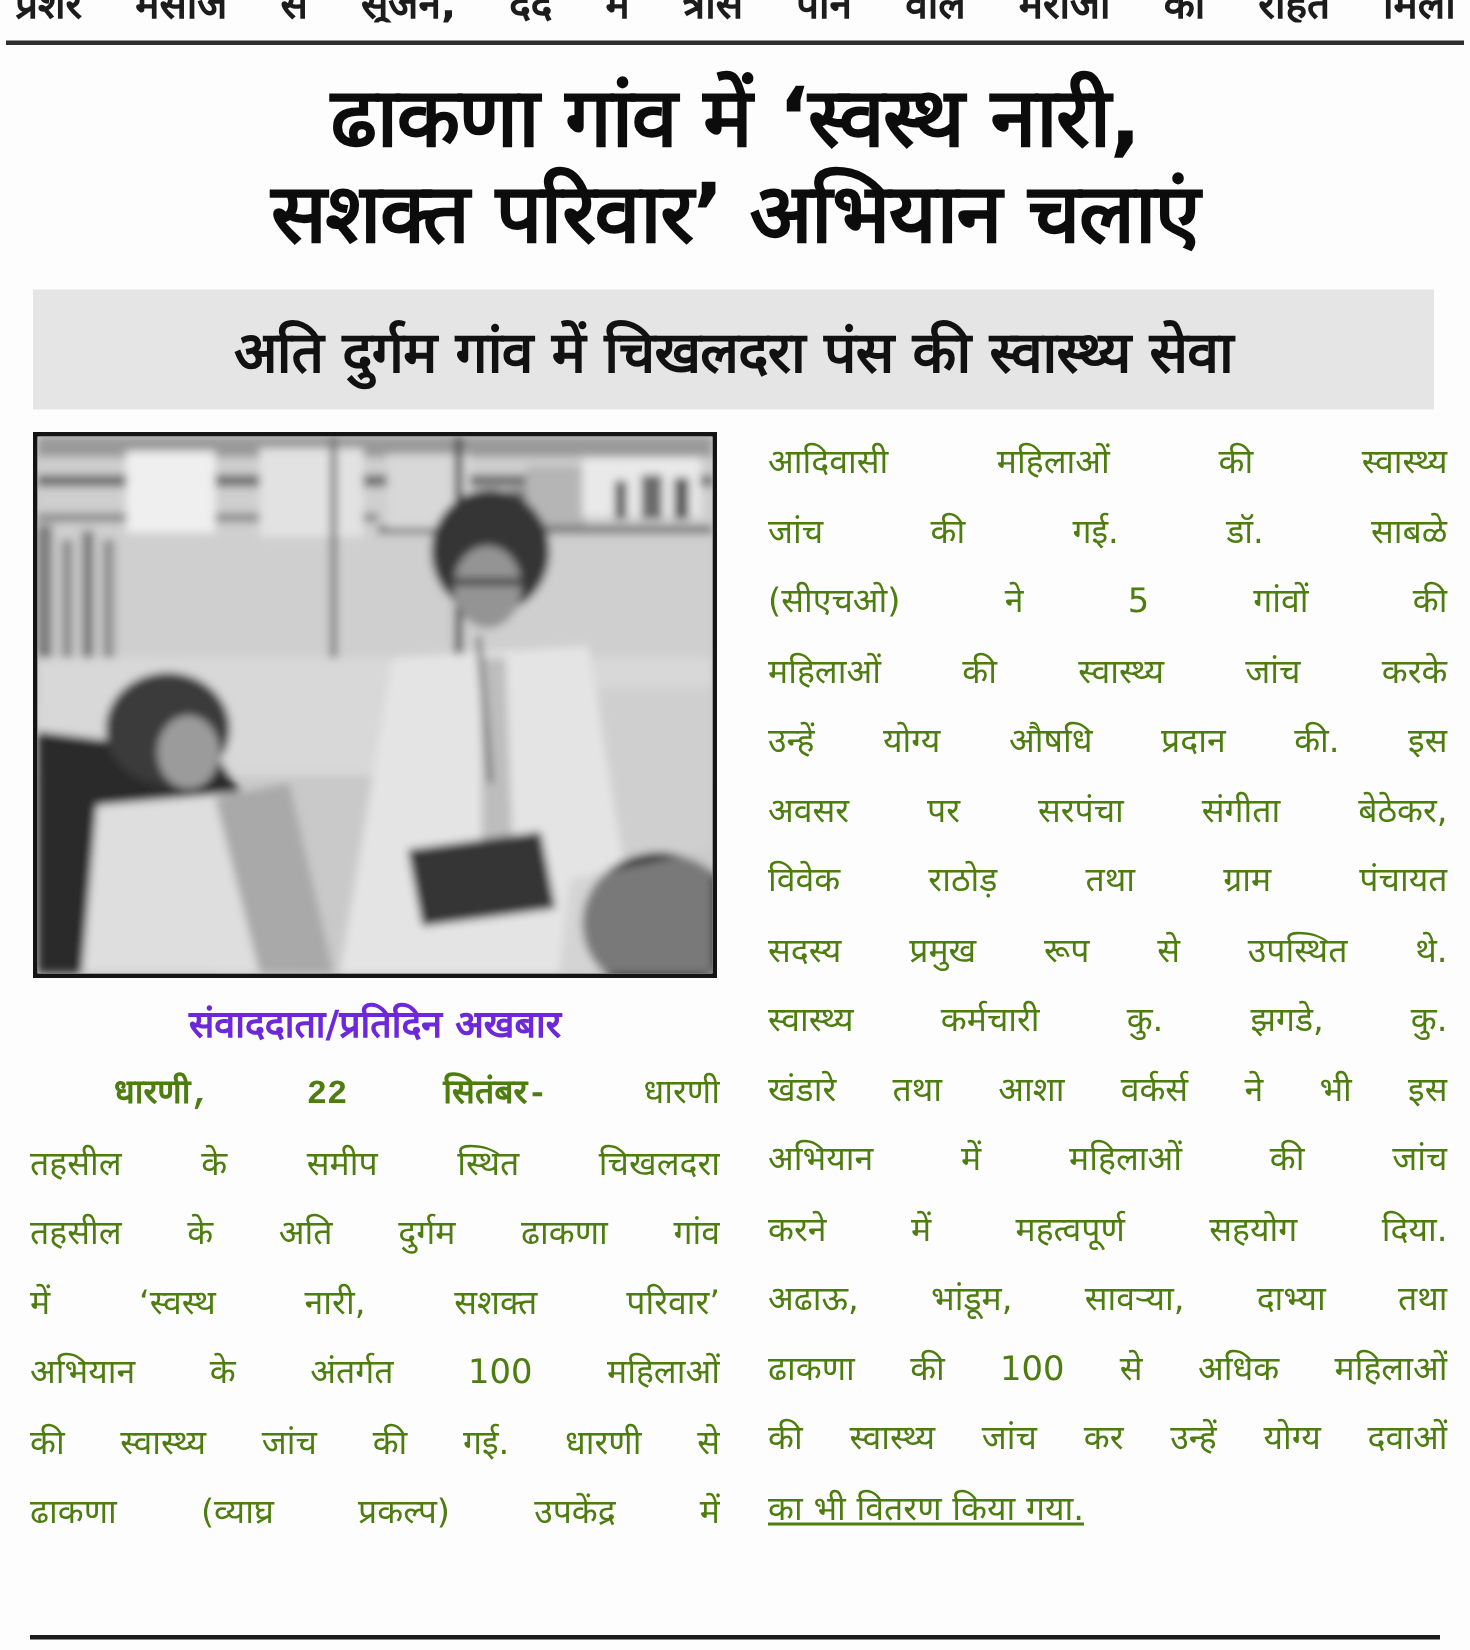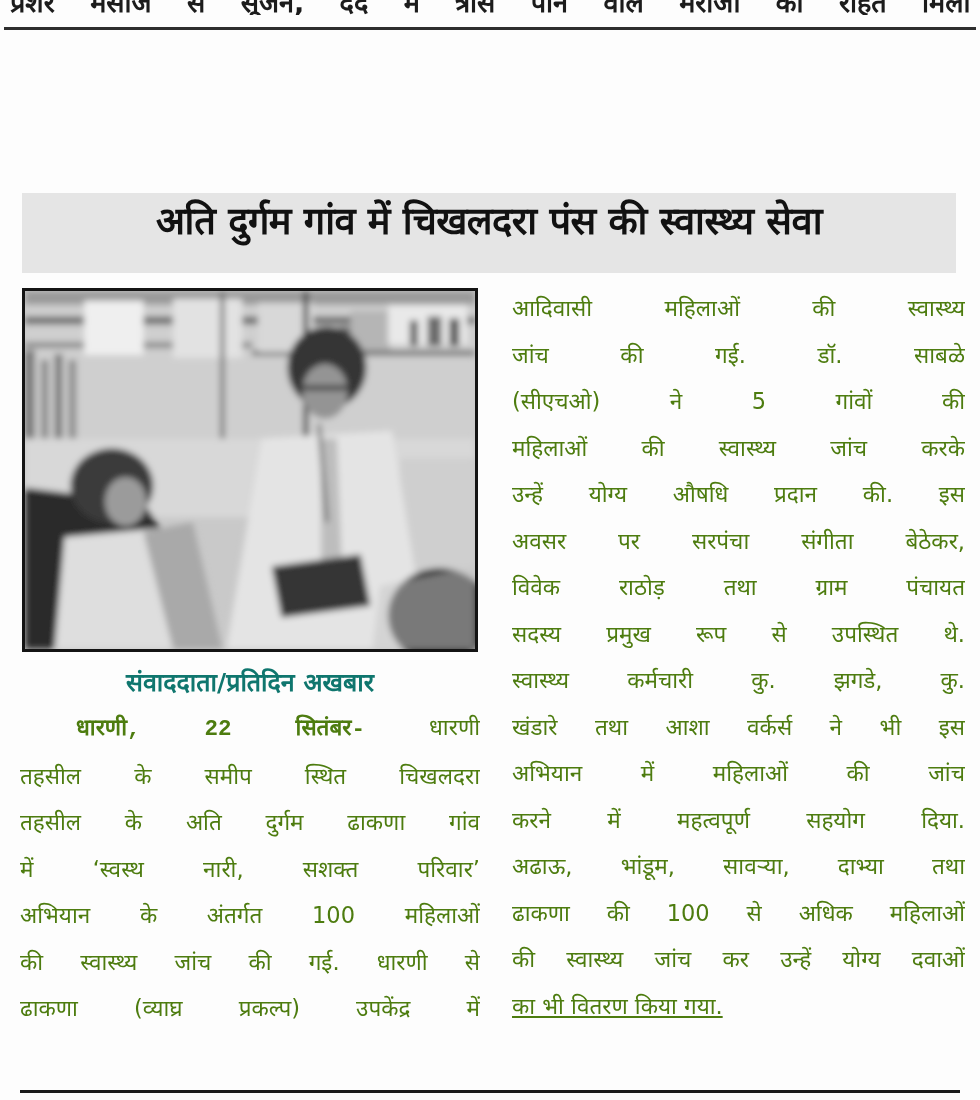--- a/index.html
+++ b/index.html
@@ -12,53 +12,57 @@
                   color:#1c1c1c;margin-top:-17px;word-spacing:26px;}
   .top-rule{position:absolute;left:4px;top:27px;width:972px;height:3px;background:#2e2e2e;}
 
   
   .headline{position:absolute;left:0;top:46px;width:980px;text-align:center;
             font-weight:bold;font-size:55px;line-height:64px;color:#0c0c0c;
             letter-spacing:-1px;}
 
   
   .subhead{position:absolute;left:22px;top:193px;width:934px;height:80px;background:#e5e5e5;
-           display:flex;justify-content:center;}
+           display:flex;align-items:center;justify-content:center;}
   .subhead .t{font-size:38px;font-weight:bold;color:#111;letter-spacing:-0.5px;}
 
   
   .photo{position:absolute;left:22px;top:288px;width:456px;height:364px;
          border:3px solid #141414;box-sizing:border-box;background:#c9c9c9;}
   .photo svg{display:block;width:100%;height:100%;}
 
   
   .col{position:absolute;font-size:22.5px;line-height:46.5px;color:#4d7c0f;}
   .line{height:46.5px;overflow:hidden;text-align:justify;text-align-last:justify;
         white-space:nowrap;}
   .line.lastline{text-align-last:left;text-decoration:underline;}
   .left-col{left:20px;top:706px;width:460px;}
   .right-col{left:512px;top:285px;width:453px;}
 
   .byline{position:absolute;left:20px;top:660px;width:460px;height:46px;line-height:46px;
-          text-align:center;font-weight:bold;font-size:25px;color:#0f766e;overflow:hidden;}
+          text-align:center;font-weight:bold;font-size:25px;color:#6d28d9;overflow:hidden;}
   .dateline{padding-left:56px;box-sizing:border-box;font-family:Liberation Mono, monospace;}
   .b{font-weight:bold;}
 
   .bottom-rule{position:absolute;left:20px;top:1090px;width:940px;height:3px;background:#1b1b1b;}
 </style>
 </head>
 <body>
 
 <div id="page">
 
   <div class="top-strip">
     <span>प्रेशर मसाज से सूजन, दर्द में त्रास पाने वाले मरीजों को राहत मिली ॥</span>
   </div>
   <div class="top-rule"></div>
 
+  <div class="headline">
+    <div>ढाकणा गांव में ‘स्वस्थ नारी,</div>
+    <div>सशक्त परिवार’ अभियान चलाएं</div>
+  </div>
 
   <div class="subhead">
     <div class="t">अति दुर्गम गांव में चिखलदरा पंस की स्वास्थ्य सेवा</div>
   </div>
 
   <div class="photo">
     <svg viewBox="0 0 456 364" preserveAspectRatio="none">
       <defs>
         <filter id="blur3" x="-20%" y="-20%" width="140%" height="140%">
             <feGaussianBlur stdDeviation="3"></feGaussianBlur>

